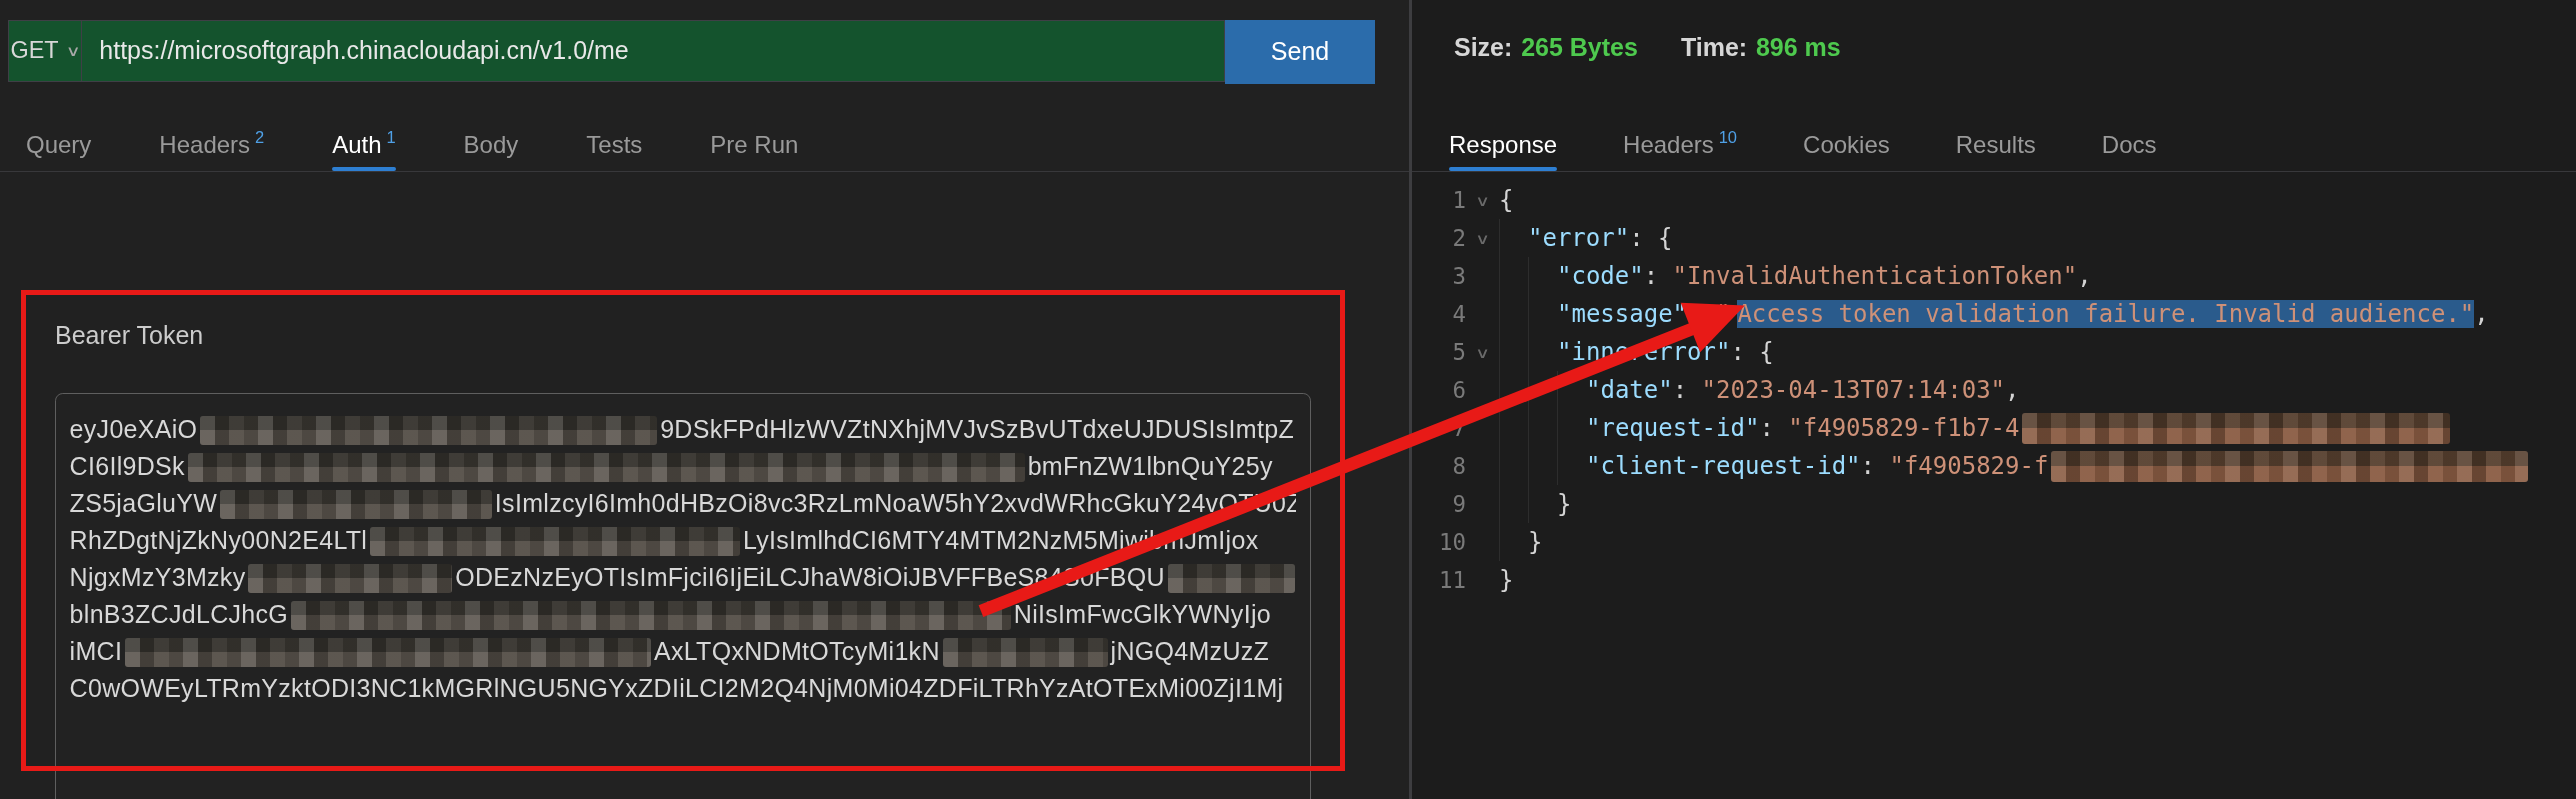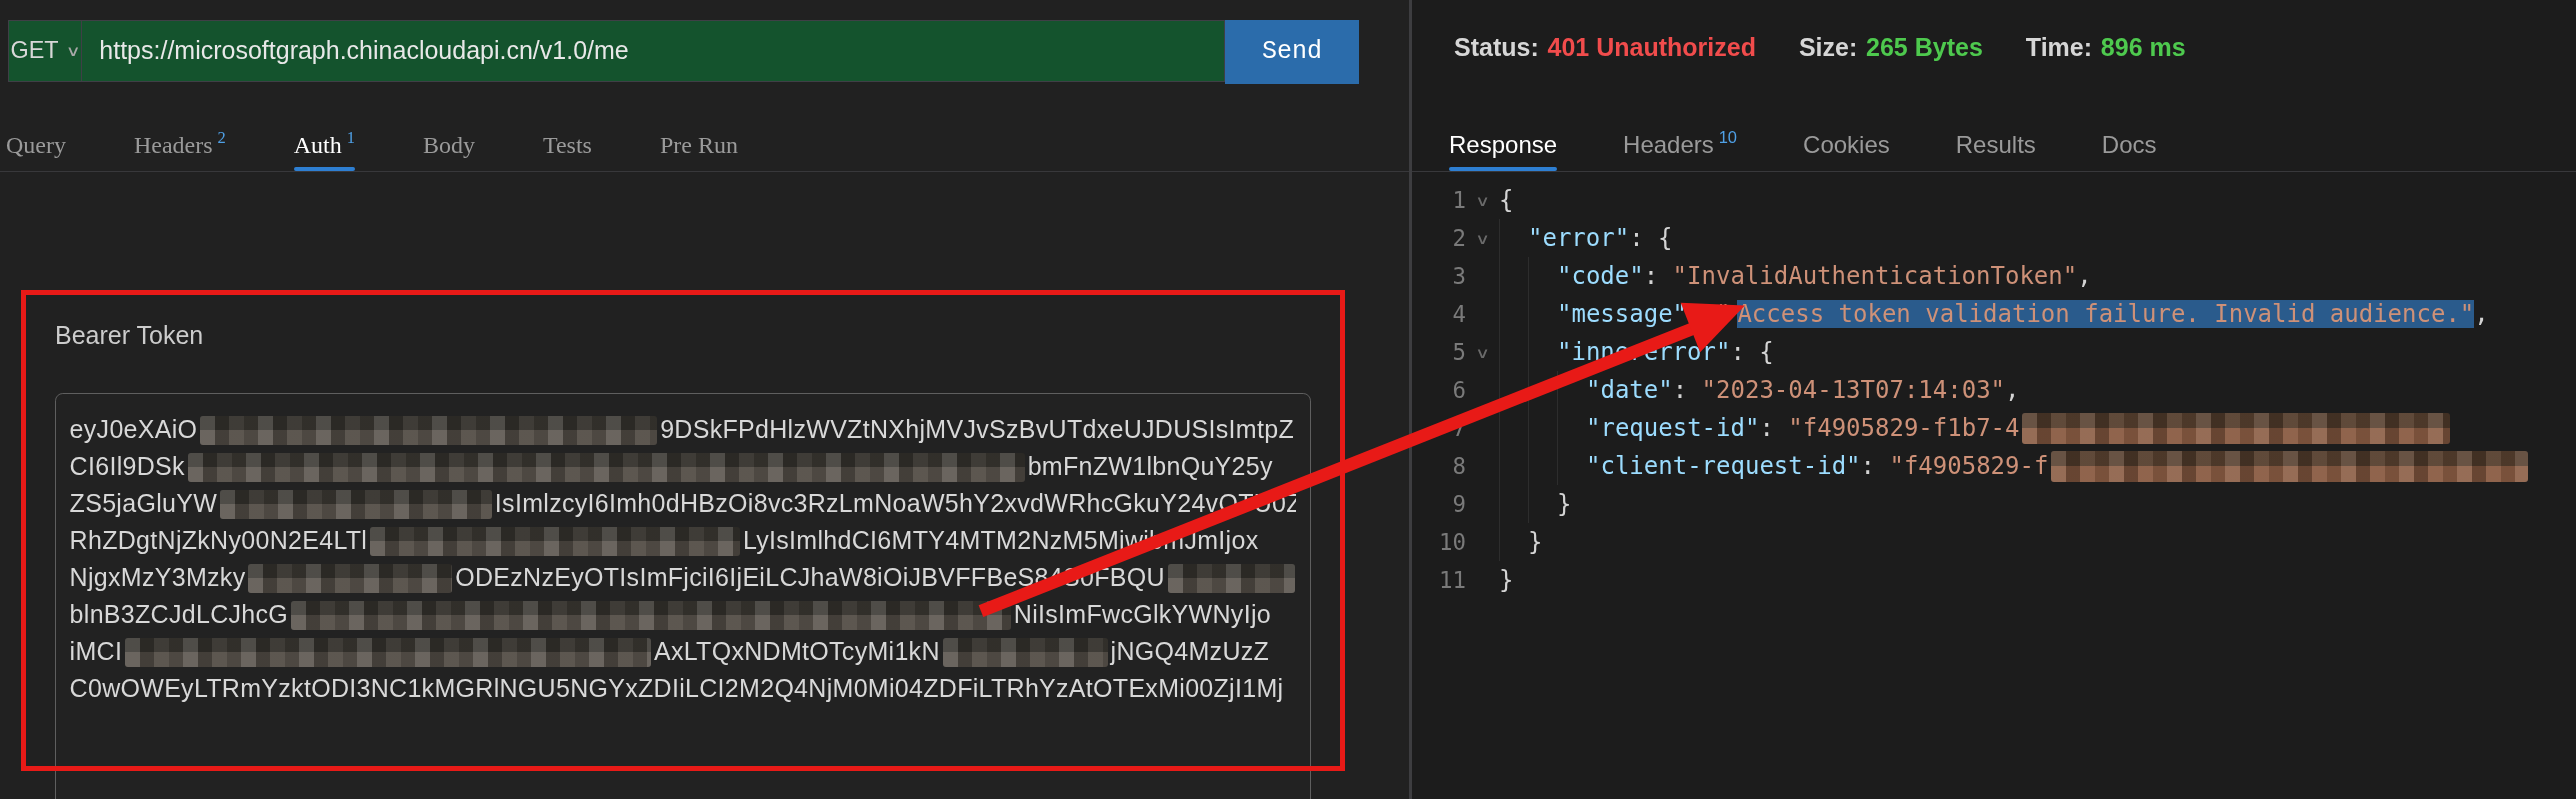--- a/index.html
+++ b/index.html
@@ -22,28 +22,28 @@
     width:72px; display:flex; align-items:center; justify-content:center; gap:9.7px;
     border-right:1px solid #3f3f46; cursor:pointer;
   }
   .method-label { font-size:23.4px; color:#d8d8d8; }
   .method-caret { font-size:14.6px; color:#a8a8a8; transform:scaleX(1.4); }
   .url-input {
     flex:1; background:transparent; border:none; outline:none;
     color:#e8e8e8; font-size:25px; padding:0 0 0 17.5px; font-family:"Liberation Sans",sans-serif;
   }
   .send-button {
-    position:absolute; left:1225px; top:19.5px; width:134px; height:64px;
+    position:absolute; left:1225px; top:19.5px; width:150px; height:64px;
     background:var(--send,#2b6cab); color:#ffffff; font-size:25px;
-    display:flex; align-items:center; justify-content:center; cursor:pointer; border:none;font-family:Liberation Mono, monospace;
+    display:flex; align-items:center; justify-content:center; cursor:pointer; border:none;
   }
 
   
   .tab-row { position:absolute; display:flex; align-items:flex-end; }
-  .req-tabs  { left:6px;  top:115px; height:56px; gap:68px;font-family:Liberation Serif, serif; }
+  .req-tabs  { left:26px;  top:115px; height:56px; gap:68px; }
   .auth-tabs { left:43px;  top:206px; height:54px; gap:58px; }
   .resp-tabs { left:1449px; top:115px; height:56px; gap:66px; }
   .tab { position:relative; font-size:24px; color:#9a9a9a; padding-bottom:11.7px; cursor:pointer; white-space:nowrap; }
   .tab .cnt { font-size:16.5px; color:var(--badge,#4fa0e6); position:relative; top:-10.7px; margin-left:4.9px; }
   .tab.active { color:#ffffff; }
   .tab.active::after {
     content:""; position:absolute; left:0; bottom:0; height:3.9px; width:100%;
     background:var(--accent,#2e7fd2); border-radius:1.9px;
   }
   .hsep { position:absolute; height:1px; background:#38383b; }
@@ -138,23 +138,20 @@
       <div class="token-line"><span>ZS5jaGluYW</span><span class="mosaic" style="width: 272px;"></span><span>IsImlzcyI6Imh0dHBzOi8vc3RzLmNoaW5hY2xvdWRhcGkuY24vOTU0ZG</span></div>
       <div class="token-line"><span>RhZDgtNjZkNy00N2E4LTl</span><span class="mosaic" style="width: 370px;"></span><span>LyIsImlhdCI6MTY4MTM2NzM5MiwibmJmIjox</span></div>
       <div class="token-line"><span>NjgxMzY3Mzky</span><span class="mosaic" style="width: 204px;"></span><span>ODEzNzEyOTIsImFjciI6IjEiLCJhaW8iOiJBVFFBeS84S0FBQU</span><span class="mosaic" style="width: 127px;"></span></div>
       <div class="token-line"><span>blnB3ZCJdLCJhcG</span><span class="mosaic" style="width: 720px;"></span><span>NiIsImFwcGlkYWNyIjo</span></div>
       <div class="token-line"><span>iMCI</span><span class="mosaic" style="width: 526px;"></span><span>AxLTQxNDMtOTcyMi1kN</span><span class="mosaic" style="width: 165px;"></span><span>jNGQ4MzUzZ</span></div>
       <div class="token-line"><span>C0wOWEyLTRmYzktODI3NC1kMGRlNGU5NGYxZDIiLCI2M2Q4NjM0Mi04ZDFiLTRhYzAtOTExMi00ZjI1Mj</span></div>
     </div>
 
   <div class="status-row">
     <span>
-      <span class="meta-label">Status:</span><span class="meta-value err">401 Unauthorized</span>
-    </span>
-    <span>
       <span class="meta-label">Size:</span><span class="meta-value ok">265 Bytes</span>
     </span>
     <span>
       <span class="meta-label">Time:</span><span class="meta-value ok">896 ms</span>
     </span>
   </div>
 
   <div class="tab-row resp-tabs" id="response-tabs">
       <div class="tab active"><span class="lbl">Response</span></div>
       <div class="tab"><span class="lbl">Headers</span><span class="cnt">10</span></div>

